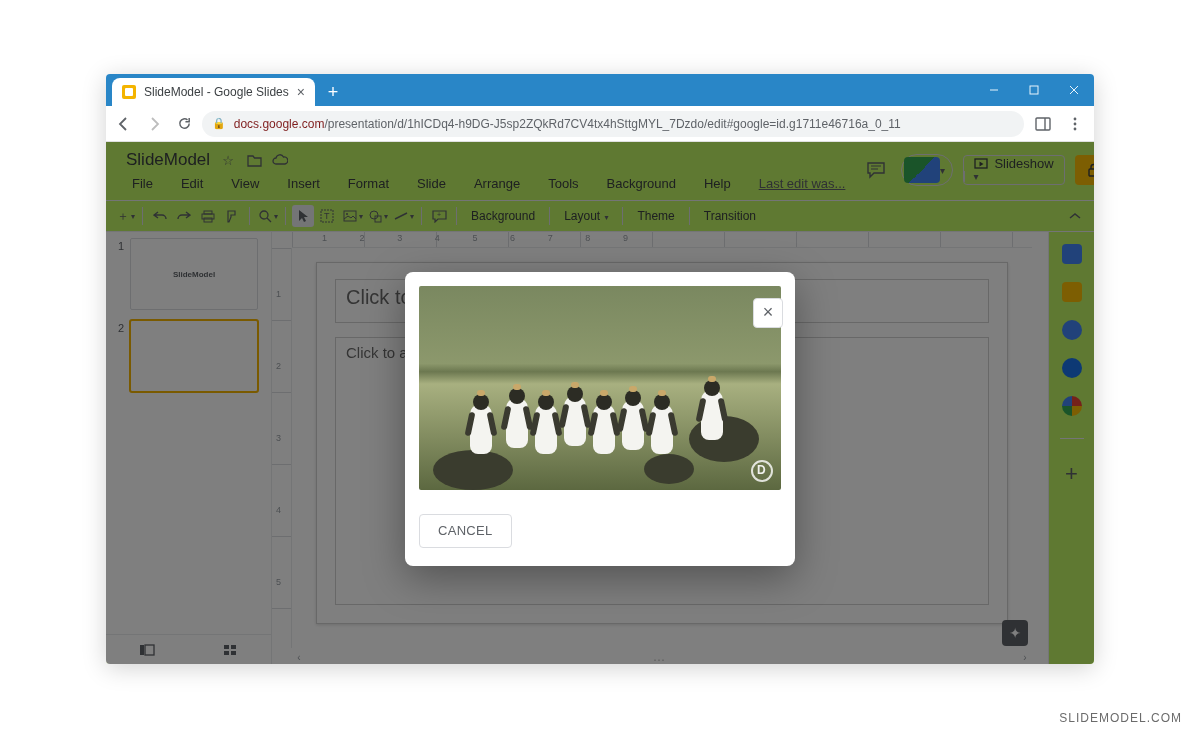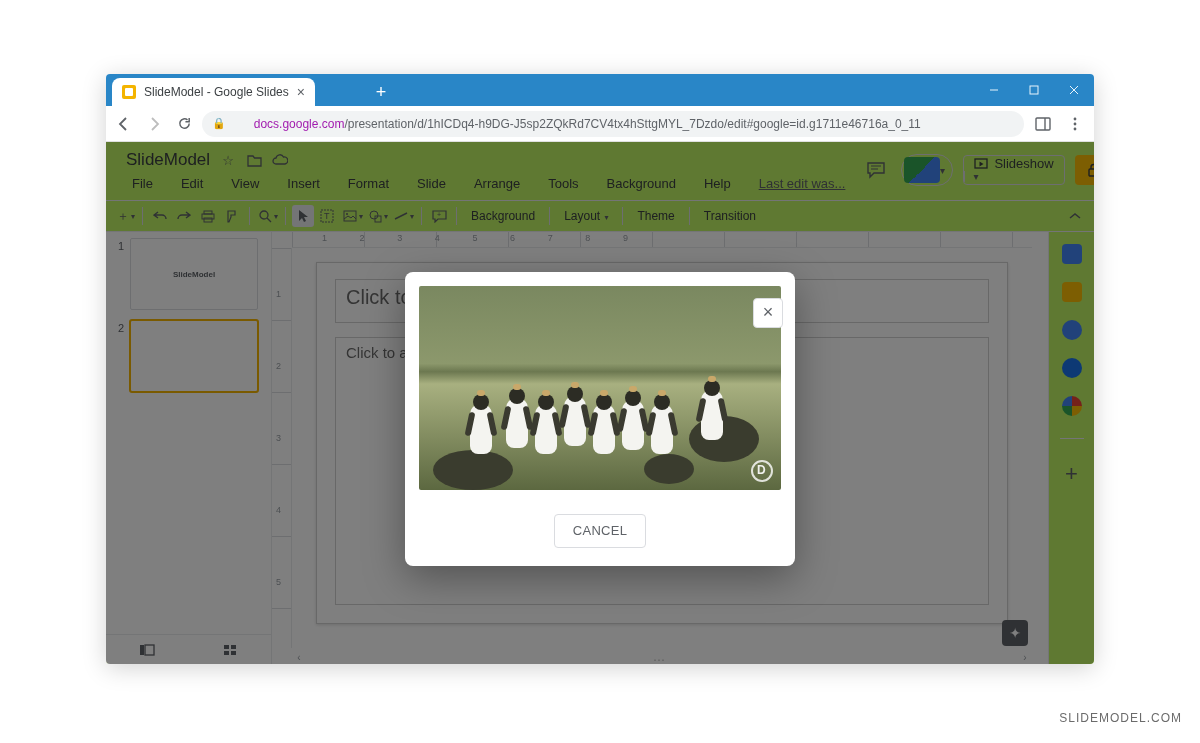--- a/index.html
+++ b/index.html
@@ -1,33 +1,33 @@
 <!DOCTYPE html>
 <html><head>
 <meta charset="utf-8">
 <style>
 * { box-sizing: border-box; margin: 0; padding: 0; font-family: Arial, "Segoe UI", sans-serif; }
 body { background: #fff; width: 1200px; height: 743px; position: relative; }
 .frame { position: absolute; left: 106px; top: 74px; width: 988px; height: 590px; box-shadow: 0 4px 24px rgba(0,0,0,0.18); border-radius: 4px; overflow: hidden; background: #fff; }
 .watermark { position: absolute; right: 18px; bottom: 18px; font-size: 12px; letter-spacing: 1px; color: #6b6b6b; font-weight: 400; }
-.titlebar { height: 32px; background: #2986c7; display: flex; align-items: flex-end; position: relative; gap: 48px; }
+.titlebar { height: 32px; background: #2986c7; display: flex; align-items: flex-end; position: relative; }
 .tab { background: #fff; height: 28px; margin-left: 6px; border-radius: 8px 8px 0 0; display: flex; align-items: center; padding: 0 10px; gap: 8px; min-width: 190px; }
 .tab-icon { width: 14px; height: 14px; background: #f4b400; border-radius: 2px; position: relative; }
 .tab-icon::after { content:""; position:absolute; inset:3px; background:#fff; border-radius:1px; }
 .tab-title { font-size: 12px; color: #3c4043; flex: 1; white-space: nowrap; overflow: hidden; text-overflow: ellipsis; }
 .tab-close { font-size: 14px; color: #5f6368; cursor: pointer; }
 .newtab { width: 24px; height: 24px; display: flex; align-items: center; justify-content: center; color: #fff; font-size: 18px; margin-left: 6px; margin-bottom: 2px; }
 .win-controls { position: absolute; right: 0; top: 0; height: 32px; display: flex; }
 .win-btn { width: 40px; display: flex; align-items: center; justify-content: center; color: #e8f4fb; font-size: 12px; }
 .addrbar { height: 36px; background: #fff; border-bottom: 1px solid #e0e0e0; display: flex; align-items: center; padding: 0 6px; gap: 6px; }
 .nav-btn { width: 24px; height: 24px; display: flex; align-items: center; justify-content: center; color: #5f6368; border-radius: 50%; }
 .nav-btn.disabled { color: #bdbdbd; }
 .omnibox { flex: 1; background: #f1f3f4; border-radius: 14px; height: 26px; display: flex; align-items: center; padding: 0 10px; gap: 8px; font-size: 12px; color: #5f6368; overflow: hidden; }
 .lock { font-size: 11px; color: #5f6368; }
-.url-dark { color: #a21caf; margin-left: 20px; }
+.url-dark { color: #7f1d1d; }
 .iconbtn { width: 26px; height: 26px; display: flex; align-items: center; justify-content: center; color: #5f6368; }
 
 .app { position: relative; height: calc(100% - 68px); background: #bef264; }
 .app-overlay { position: absolute; inset: 0; background: rgba(0,0,0,0.5); z-index: 50; }
 
 .app-header { height: 58px; display: flex; align-items: flex-start; padding: 6px 10px 0; gap: 10px; }
 .slides-logo { width: 36px; height: 36px; background: #f4b400; border-radius: 6px; position: relative; margin-top: 4px; }
 .slides-logo::after { content:""; position:absolute; inset:8px; background:#fff; border-radius:2px; }
 .doc-meta { flex: 1; }
 .doc-title-row { display: flex; align-items: center; gap: 10px; height: 24px; }
@@ -96,21 +96,21 @@
 .penguin { position:absolute; bottom:36px; width:22px; height:50px; }
 .penguin .body { position:absolute; inset:0; background:#f4f4f0; border-radius:10px 10px 8px 8px; }
 .penguin .head { position:absolute; top:-10px; left:3px; width:16px; height:16px; background:#2c2c24; border-radius:50%; }
 .penguin .head::after { content:""; position:absolute; top:-4px; left:4px; width:8px; height:6px; background:#c9a86a; border-radius:3px; }
 .penguin .wing { position:absolute; top:8px; width:6px; height:24px; background:#3a3a30; border-radius:3px; }
 .penguin .wing.l { left:-3px; transform:rotate(12deg); }
 .penguin .wing.r { right:-3px; transform:rotate(-12deg); }
 .rock { position:absolute; background:#3a3c2e; border-radius:50%; }
 .disc-logo { position:absolute; right:8px; bottom:8px; width:22px; height:22px; border:2px solid rgba(255,255,255,0.8); border-radius:50%; }
 .disc-logo::after { content:"D"; position:absolute; left:4px; top:1px; color:rgba(255,255,255,0.9); font-size:12px; font-weight:bold; }
-.modal-actions { display:flex; justify-content:center; margin-top:24px; }
+.modal-actions { display:flex; margin-top:24px; }
 .mbtn { border:1px solid #dadce0; background:#fff; height:34px; padding:0 18px; border-radius:4px; font-size:13px; font-weight:500; color:#5f6368; letter-spacing:0.3px; cursor:pointer; }
 svg { display:block; }
 </style>
 </head>
 <body>
 
 <div class="frame">
 
   <div class="titlebar">
     <div class="tab">

